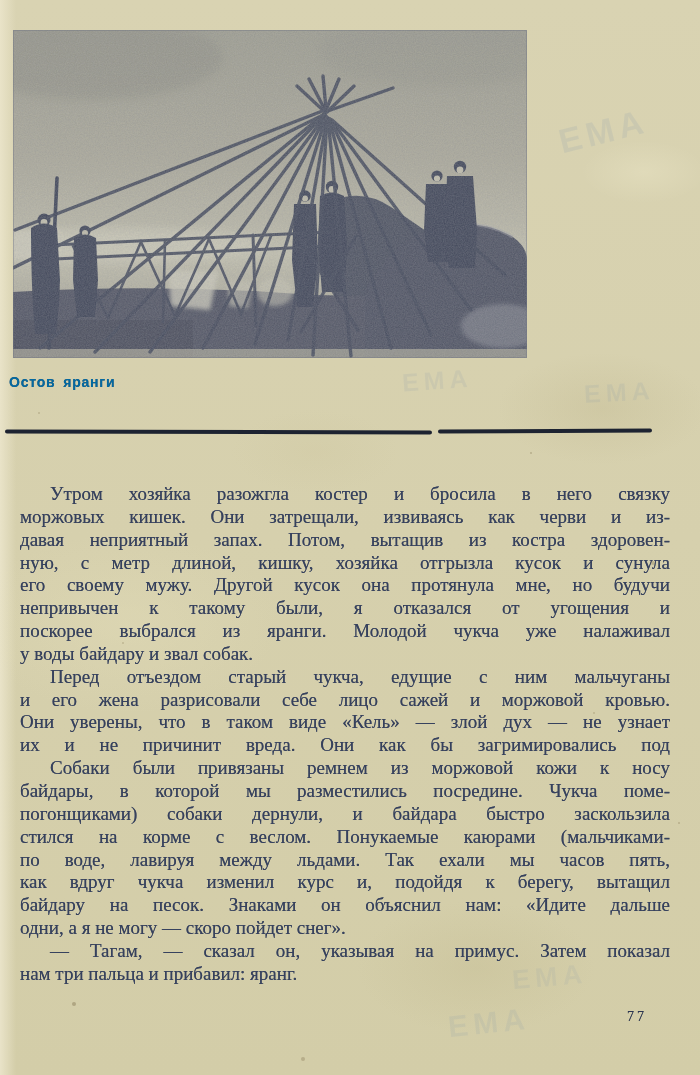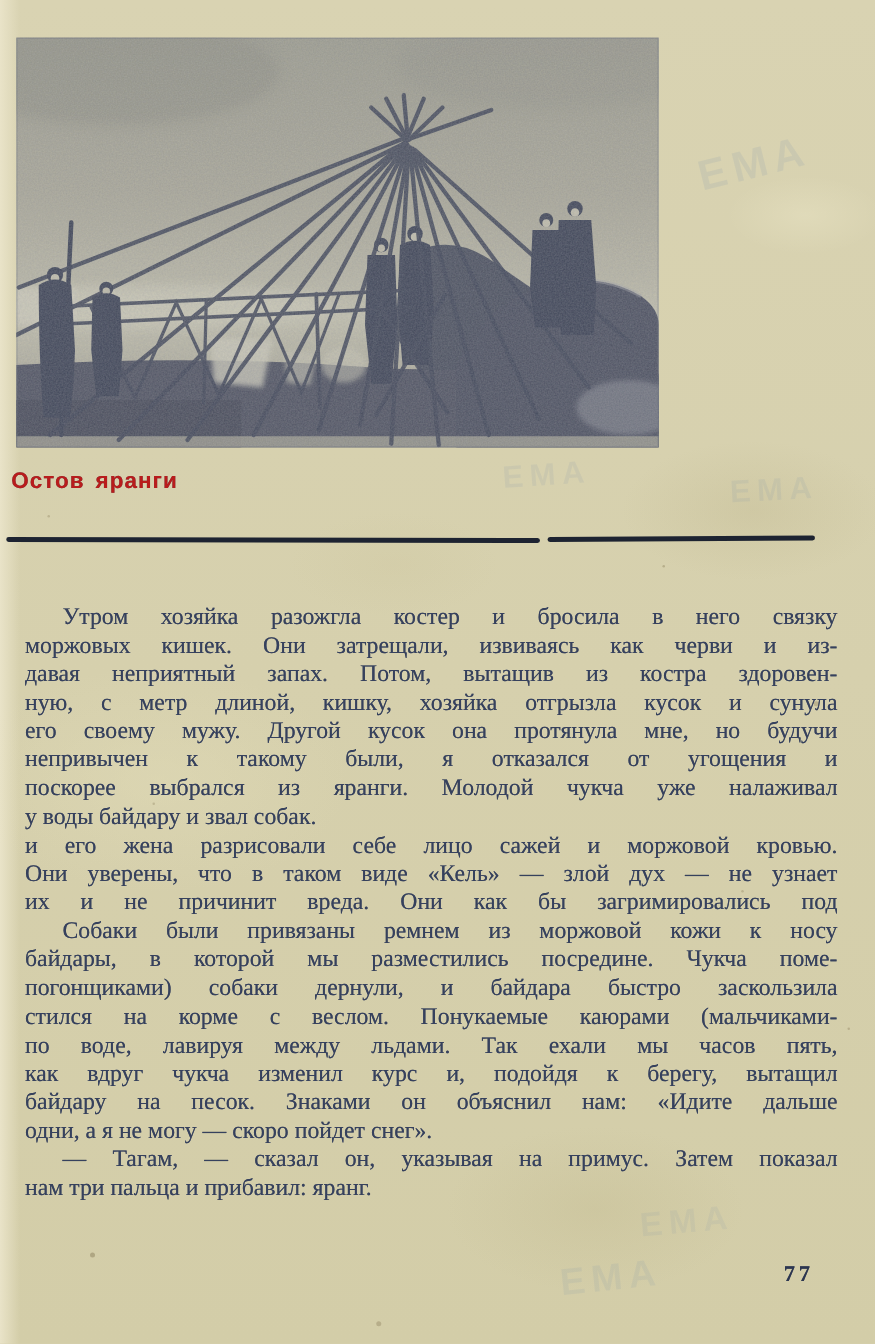--- a/index.html
+++ b/index.html
@@ -16,39 +16,38 @@
       linear-gradient(90deg, #e9e3c8 0px, rgba(233,227,200,0) 16px),
       linear-gradient(#d9d3b2, #d3cda8);
   }
   .photo{
     position:absolute;left:13px;top:30px;width:514px;height:328px;
   }
   .photo svg{display:block;width:514px;height:328px;}
   .caption{
     position:absolute;left:9px;top:374px;
     font-family:"Liberation Sans", sans-serif;
-    font-weight:bold;font-size:18px;letter-spacing:.8px;word-spacing:3px;
-    color:#b91c1c;text-shadow:0 0 .4px rgba(34,43,68,.7);
+    font-weight:bold;font-size:14px;letter-spacing:.8px;word-spacing:3px;
+    color:#0369a1;text-shadow:0 0 .4px rgba(34,43,68,.7);
   }
   .rule-seg{position:absolute;height:3.5px;background:#1d2331;border-radius:2px;}
   .seg1{left:5px;top:430px;width:427px;transform:rotate(.12deg);}
   .seg2{left:438px;top:429px;width:214px;transform:rotate(-.3deg);}
   .article{
     position:absolute;left:20px;top:483px;width:650px;
     font-size:19px;line-height:22.85px;color:#36415d;
     text-shadow:0 0 .5px rgba(54,65,93,.75);
   }
   .tline{text-align:justify;text-align-last:justify;white-space:normal;}
   .tline.first{text-indent:30px;}
   .tline.last{text-align-last:left;}
   .pagenum{
     position:absolute;left:627px;top:1009px;
-    font-size:18px;letter-spacing:3px;color:#2c3650;
+    font-size:14px;letter-spacing:3px;color:#2c3650;
     text-shadow:0 0 .4px rgba(44,54,80,.7);
-    font-weight:bold;
   }
   .wm{
     position:absolute;font-family:"Liberation Sans", sans-serif;font-weight:bold;
     color:#5b7aa8;letter-spacing:5px;pointer-events:none;
   }
   .wm1{left:558px;top:112px;font-size:34px;transform:rotate(-14deg);opacity:.10;}
   .wm2{left:402px;top:366px;font-size:25px;transform:rotate(-4deg);opacity:.09;}
   .wm3{left:584px;top:378px;font-size:25px;transform:rotate(-3deg);opacity:.09;}
   .wm4{left:512px;top:962px;font-size:27px;transform:rotate(-5deg);opacity:.08;}
   .wm5{left:448px;top:1006px;font-size:30px;transform:rotate(-6deg);opacity:.09;}
@@ -193,20 +192,21 @@
 
   <div class="article">
       <div class="tline first">Утром хозяйка разожгла костер и бросила в него связку</div>
       <div class="tline">моржовых кишек. Они затрещали, извиваясь как черви и из-</div>
       <div class="tline">давая неприятный запах. Потом, вытащив из костра здоровен-</div>
       <div class="tline">ную, с метр длиной, кишку, хозяйка отгрызла кусок и сунула</div>
       <div class="tline">его своему мужу. Другой кусок она протянула мне, но будучи</div>
       <div class="tline">непривычен к такому были, я отказался от угощения и</div>
       <div class="tline">поскорее выбрался из яранги. Молодой чукча уже налаживал</div>
       <div class="tline last">у воды байдару и звал собак.</div>
+      <div class="tline first">Перед отъездом старый чукча, едущие с ним мальчуганы</div>
       <div class="tline">и его жена разрисовали себе лицо сажей и моржовой кровью.</div>
       <div class="tline">Они уверены, что в таком виде «Кель» — злой дух — не узнает</div>
       <div class="tline">их и не причинит вреда. Они как бы загримировались под</div>
       <div class="tline first">Собаки были привязаны ремнем из моржовой кожи к носу</div>
       <div class="tline">байдары, в которой мы разместились посредине. Чукча поме-</div>
       <div class="tline">погонщиками) собаки дернули, и байдара быстро заскользила</div>
       <div class="tline">стился на корме с веслом. Понукаемые каюрами (мальчиками-</div>
       <div class="tline">по воде, лавируя между льдами. Так ехали мы часов пять,</div>
       <div class="tline">как вдруг чукча изменил курс и, подойдя к берегу, вытащил</div>
       <div class="tline">байдару на песок. Знаками он объяснил нам: «Идите дальше</div>

